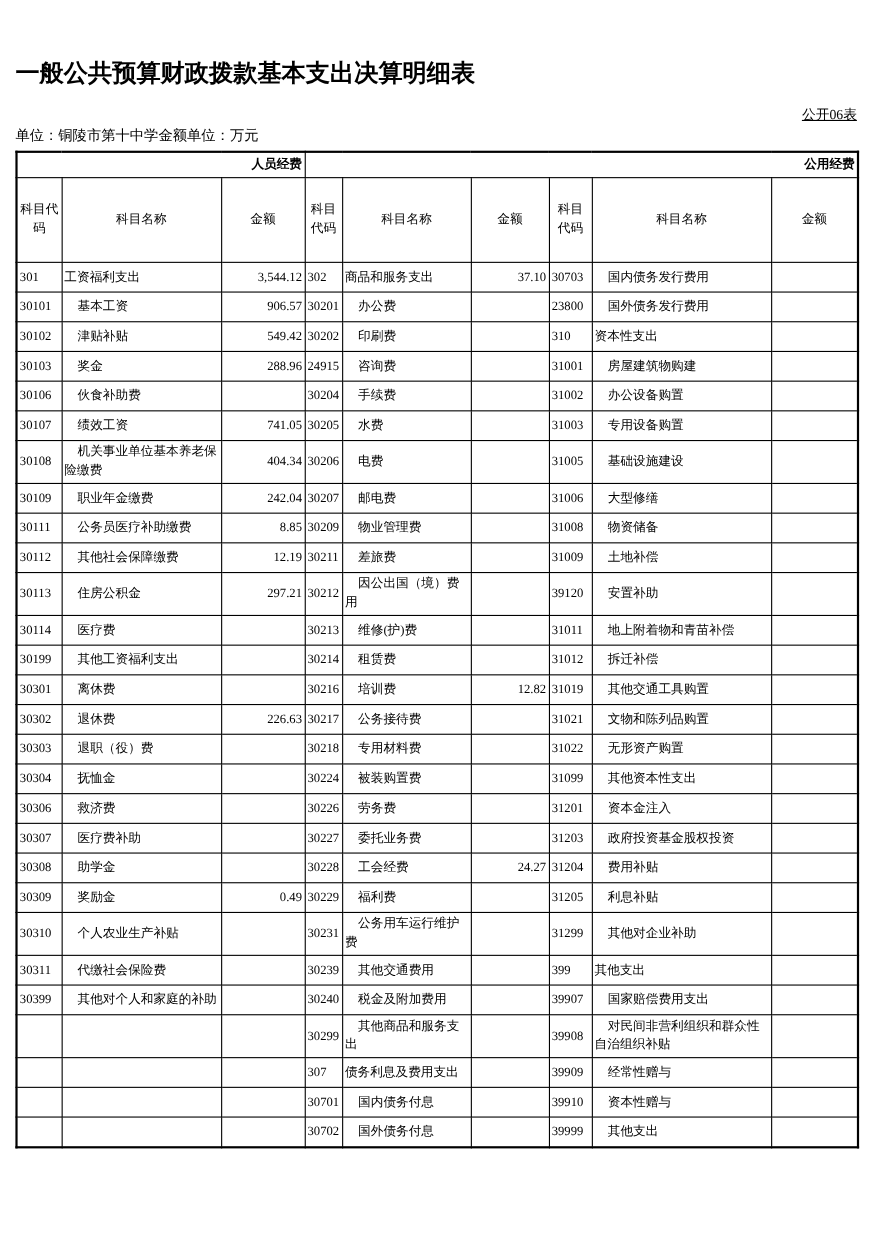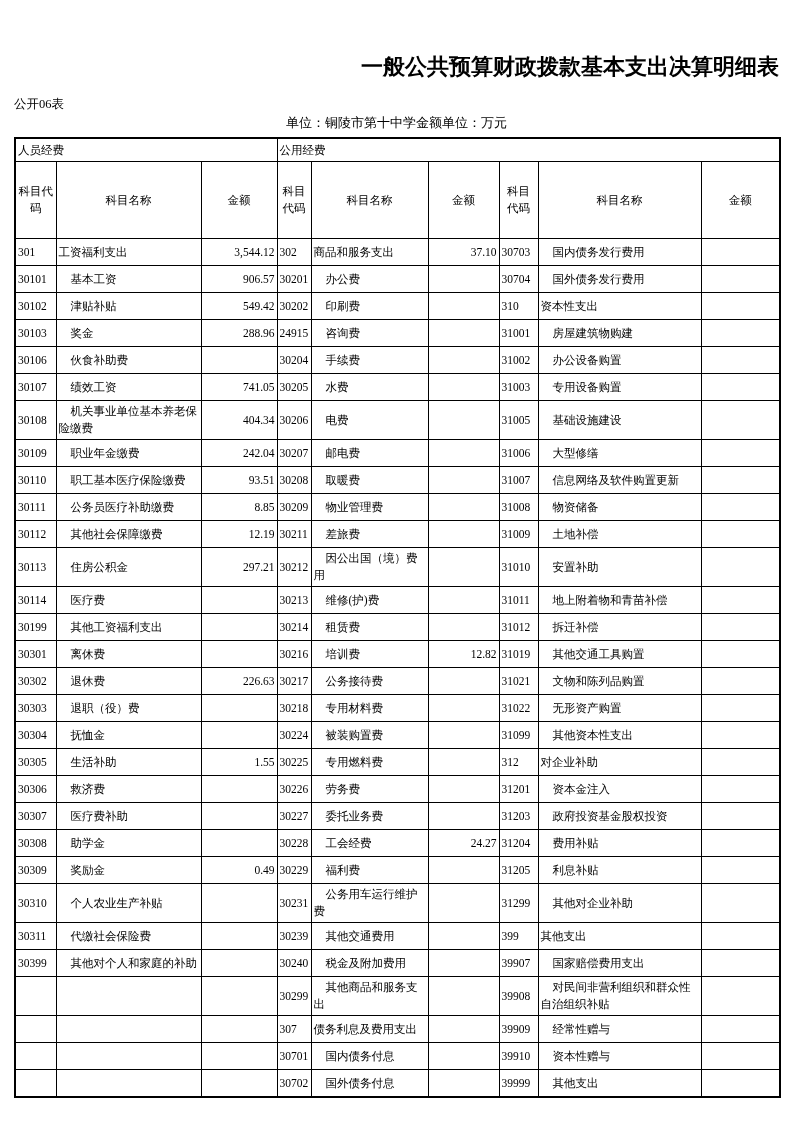--- a/index.html
+++ b/index.html
@@ -3,41 +3,41 @@
 <meta charset="utf-8">
 <style>
   html,body{margin:0;padding:0;background:#ffffff;}
   body{
     width:793px;height:1122px;box-sizing:border-box;
     padding:52px 14px 0 14px;
     font-family:"Liberation Serif","DejaVu Serif",serif;
     color:#000;
   }
   .page-title{
-    text-align:right;
+    text-align:left;
     font-family:"Liberation Sans","DejaVu Sans",sans-serif;
     font-weight:bold;font-size:22px;line-height:30px;margin:0;
   }
   .table-id{
-    font-size:12.5px;line-height:15px;margin-top:15px;
+    text-align:right;font-size:12.5px;line-height:15px;margin-top:15px;text-decoration:underline;
   }
   .meta-row{
-    display:flex;justify-content:center;
+    display:flex;justify-content:flex-start;
     font-size:13px;line-height:17px;margin-top:2px;
   }
   table.budget{
     table-layout:fixed;border-collapse:collapse;width:765px;margin-top:6px;
     border:2px solid #000;
   }
   table.budget th, table.budget td{
     border:1px solid #000;font-size:11.5px;line-height:17px;
     font-weight:normal;padding:2px 2px;vertical-align:middle;
     overflow:hidden;
   }
-  tr.section-hdr th{height:18px;text-align:left;}
+  tr.section-hdr th{height:18px;text-align:right;font-weight:bold;}
   tr.col-hdr th{height:72px;text-align:center;}
   td.code{text-align:left;padding-left:3px;height:22px;}
   td.name{text-align:left;word-break:break-all;height:22px;}
   td.name.detail{text-indent:12px;}
   td.amt{text-align:right;padding-right:2px;height:22px;}
   .cat{font-weight:bold;}
 </style>
 </head>
 <body>
 
@@ -91,21 +91,21 @@
         <td class="name detail">国内债务发行费用</td>
         <td class="amt"></td>
       </tr>
       <tr>
         <td class="code">30101</td>
         <td class="name detail">基本工资</td>
         <td class="amt">906.57</td>
         <td class="code">30201</td>
         <td class="name detail">办公费</td>
         <td class="amt"></td>
-        <td class="code">30704</td>
+        <td class="code">23800</td>
         <td class="name detail">国外债务发行费用</td>
         <td class="amt"></td>
       </tr>
       <tr>
         <td class="code">30102</td>
         <td class="name detail">津贴补贴</td>
         <td class="amt">549.42</td>
         <td class="code">30202</td>
         <td class="name detail">印刷费</td>
         <td class="amt"></td>
@@ -162,31 +162,20 @@
         <td class="name detail">职业年金缴费</td>
         <td class="amt">242.04</td>
         <td class="code">30207</td>
         <td class="name detail">邮电费</td>
         <td class="amt"></td>
         <td class="code">31006</td>
         <td class="name detail">大型修缮</td>
         <td class="amt"></td>
       </tr>
       <tr>
-        <td class="code">30110</td>
-        <td class="name detail">职工基本医疗保险缴费</td>
-        <td class="amt">93.51</td>
-        <td class="code">30208</td>
-        <td class="name detail">取暖费</td>
-        <td class="amt"></td>
-        <td class="code">31007</td>
-        <td class="name detail">信息网络及软件购置更新</td>
-        <td class="amt"></td>
-      </tr>
-      <tr>
         <td class="code">30111</td>
         <td class="name detail">公务员医疗补助缴费</td>
         <td class="amt">8.85</td>
         <td class="code">30209</td>
         <td class="name detail">物业管理费</td>
         <td class="amt"></td>
         <td class="code">31008</td>
         <td class="name detail">物资储备</td>
         <td class="amt"></td>
       </tr>
@@ -201,21 +190,21 @@
         <td class="name detail">土地补偿</td>
         <td class="amt"></td>
       </tr>
       <tr>
         <td class="code">30113</td>
         <td class="name detail">住房公积金</td>
         <td class="amt">297.21</td>
         <td class="code">30212</td>
         <td class="name detail">因公出国（境）费用</td>
         <td class="amt"></td>
-        <td class="code">31010</td>
+        <td class="code">39120</td>
         <td class="name detail">安置补助</td>
         <td class="amt"></td>
       </tr>
       <tr>
         <td class="code">30114</td>
         <td class="name detail">医疗费</td>
         <td class="amt"></td>
         <td class="code">30213</td>
         <td class="name detail">维修(护)费</td>
         <td class="amt"></td>
@@ -272,31 +261,20 @@
         <td class="name detail">抚恤金</td>
         <td class="amt"></td>
         <td class="code">30224</td>
         <td class="name detail">被装购置费</td>
         <td class="amt"></td>
         <td class="code">31099</td>
         <td class="name detail">其他资本性支出</td>
         <td class="amt"></td>
       </tr>
       <tr>
-        <td class="code">30305</td>
-        <td class="name detail">生活补助</td>
-        <td class="amt">1.55</td>
-        <td class="code">30225</td>
-        <td class="name detail">专用燃料费</td>
-        <td class="amt"></td>
-        <td class="code cat">312</td>
-        <td class="name cat">对企业补助</td>
-        <td class="amt"></td>
-      </tr>
-      <tr>
         <td class="code">30306</td>
         <td class="name detail">救济费</td>
         <td class="amt"></td>
         <td class="code">30226</td>
         <td class="name detail">劳务费</td>
         <td class="amt"></td>
         <td class="code">31201</td>
         <td class="name detail">资本金注入</td>
         <td class="amt"></td>
       </tr>

